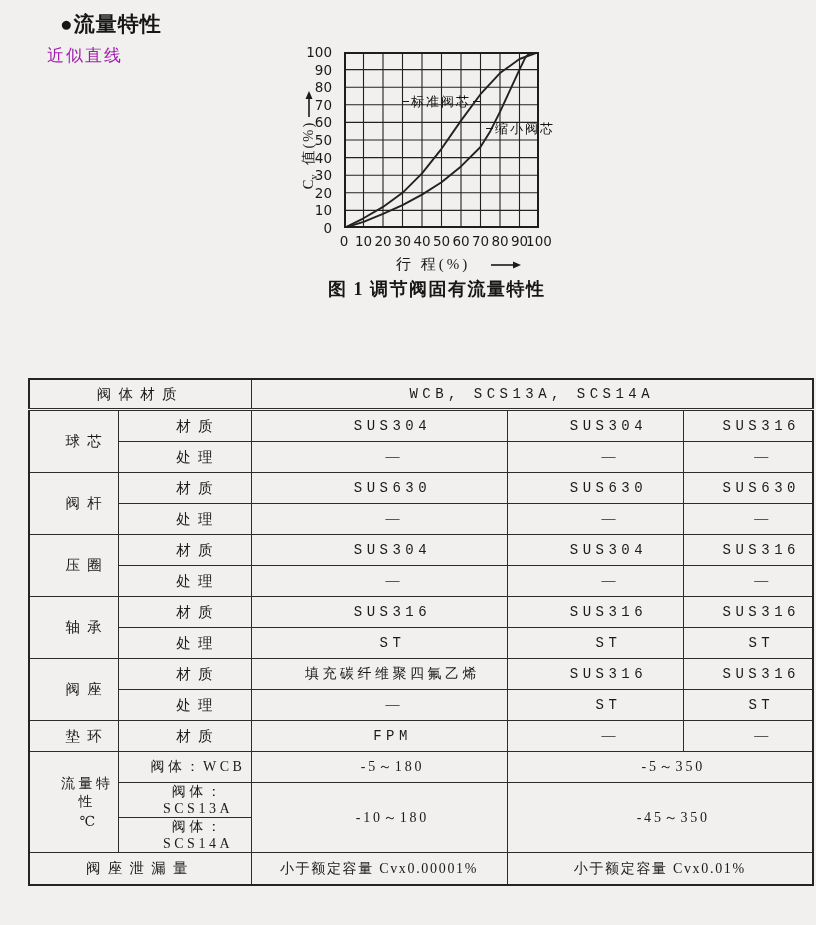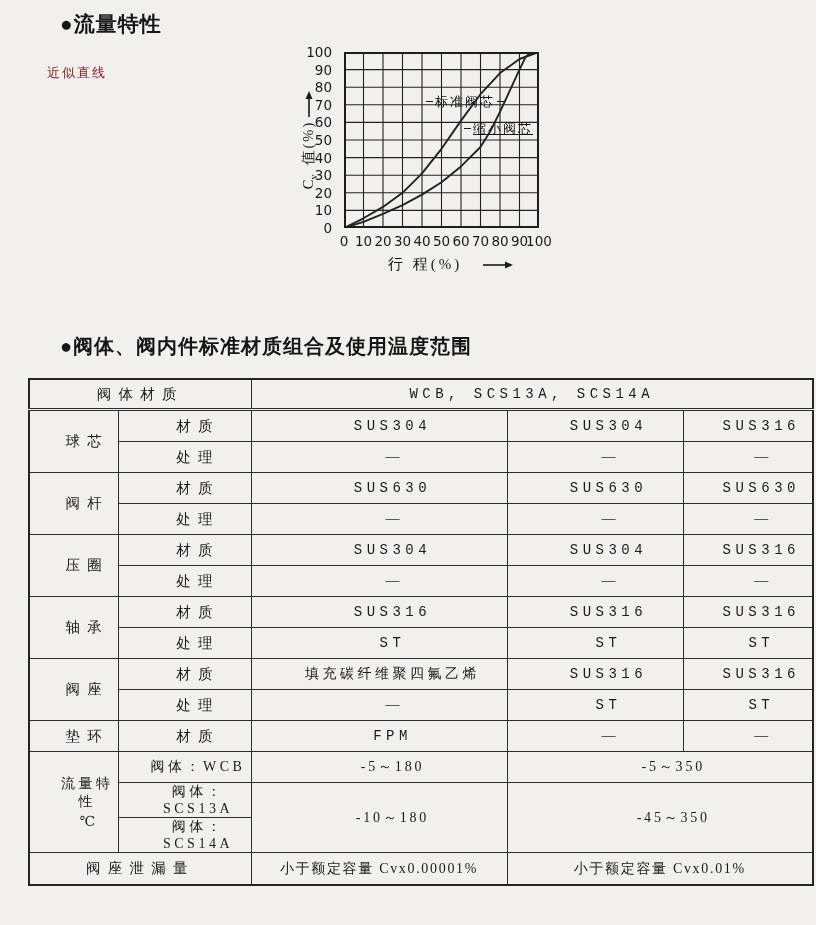--- a/index.html
+++ b/index.html
@@ -11,22 +11,22 @@
   }
   
   .sec-title{
     position:absolute; left:60px; margin:0;
     font-family:"Liberation Sans","DejaVu Sans",sans-serif;
     font-weight:bold; color:#161616; letter-spacing:1px;
   }
   .sec-title.one{top:10px; font-size:21px;}
   .sec-title.two{top:333px; font-size:20px;}
   .note{
-    position:absolute; left:47px; top:64px;
-    font-size:13px; letter-spacing:2px; color:#7f1d1d;
+    position:absolute; left:47px; top:44px;
+    font-size:17px; letter-spacing:2px; color:#a21caf;
   }
   
   .plot-svg{position:absolute; left:344px; top:52px; width:195px; height:176px;}
   .y-ticks{position:absolute; left:298px; top:52px; width:40px; height:176px;}
   .y-ticks span{
     position:absolute; right:6px; transform:translateY(-50%);
     font-size:13.5px; color:#1a1a1a; font-family:"DejaVu Sans","Liberation Sans",sans-serif;
   }
   .x-ticks{position:absolute; left:344px; top:233px; width:195px; height:16px;}
   .x-ticks span{
@@ -34,35 +34,35 @@
     font-size:13.5px; color:#1a1a1a; font-family:"DejaVu Sans","Liberation Sans",sans-serif;
   }
   .y-title{
     position:absolute; left:228px; top:130px; width:162px; height:20px;
     transform:rotate(-90deg);
     display:flex; align-items:center; justify-content:center; gap:4px;
     font-size:14.5px; color:#1a1a1a; white-space:nowrap;
   }
   .y-title sub{font-size:10px;}
   .x-title{
-    position:absolute; left:388px; top:255px; width:160px;
+    position:absolute; left:396px; top:255px; width:160px;
     display:flex; align-items:center; gap:21px;
     font-size:15px; letter-spacing:3px; color:#1a1a1a; white-space:nowrap;
   }
   .fig-caption{
     position:absolute; left:328px; top:277px;
     font-size:18px; font-weight:bold; letter-spacing:1.5px; color:#161616;
     white-space:nowrap;
   }
   .curve-label{
     position:absolute; font-size:13px; letter-spacing:2px; color:#141414;
     white-space:nowrap; line-height:13px;
   }
-  .curve-label.std{left:424px; top:95px;}
-  .curve-label.red{left:462px; top:122px;text-decoration:underline;}
+  .curve-label.std{left:400px; top:95px;}
+  .curve-label.red{left:484px; top:122px;}
   .curve-label .dash{
     display:inline-block; width:7px; border-top:1.6px solid #1a1a1a;
     vertical-align:middle; margin:0 2px 3px 2px;
   }
   .arrow-svg{display:block;}
   
   table.spec{
     position:absolute; left:28px; top:378px;
     width:784px; border-collapse:collapse;
     background:transparent;
@@ -147,22 +147,22 @@
     </div>
 
   <div class="x-title">
     <span>行 程(%)</span>
     <svg class="arrow-svg" width="30" height="10" viewBox="0 0 30 10">
       <line x1="0" y1="5" x2="24" y2="5" stroke="#1a1a1a" stroke-width="1.6"></line>
       <polygon points="30,5 22,1.5 22,8.5" fill="#1a1a1a"></polygon>
     </svg>
   </div>
 
-
-  <h2 class="sec-title two">●阀体、阀内件标准材质组合及使用温度范围</h2>
+  <div class="fig-caption">图 1  调节阀固有流量特性</div>
+
 
   <table class="spec">
     <colgroup>
       <col style="width:89px">
         <col style="width:133px">
         <col style="width:256px">
       <col style="width:176px">
         <col style="width:130px">
     </colgroup>
     <tbody>

